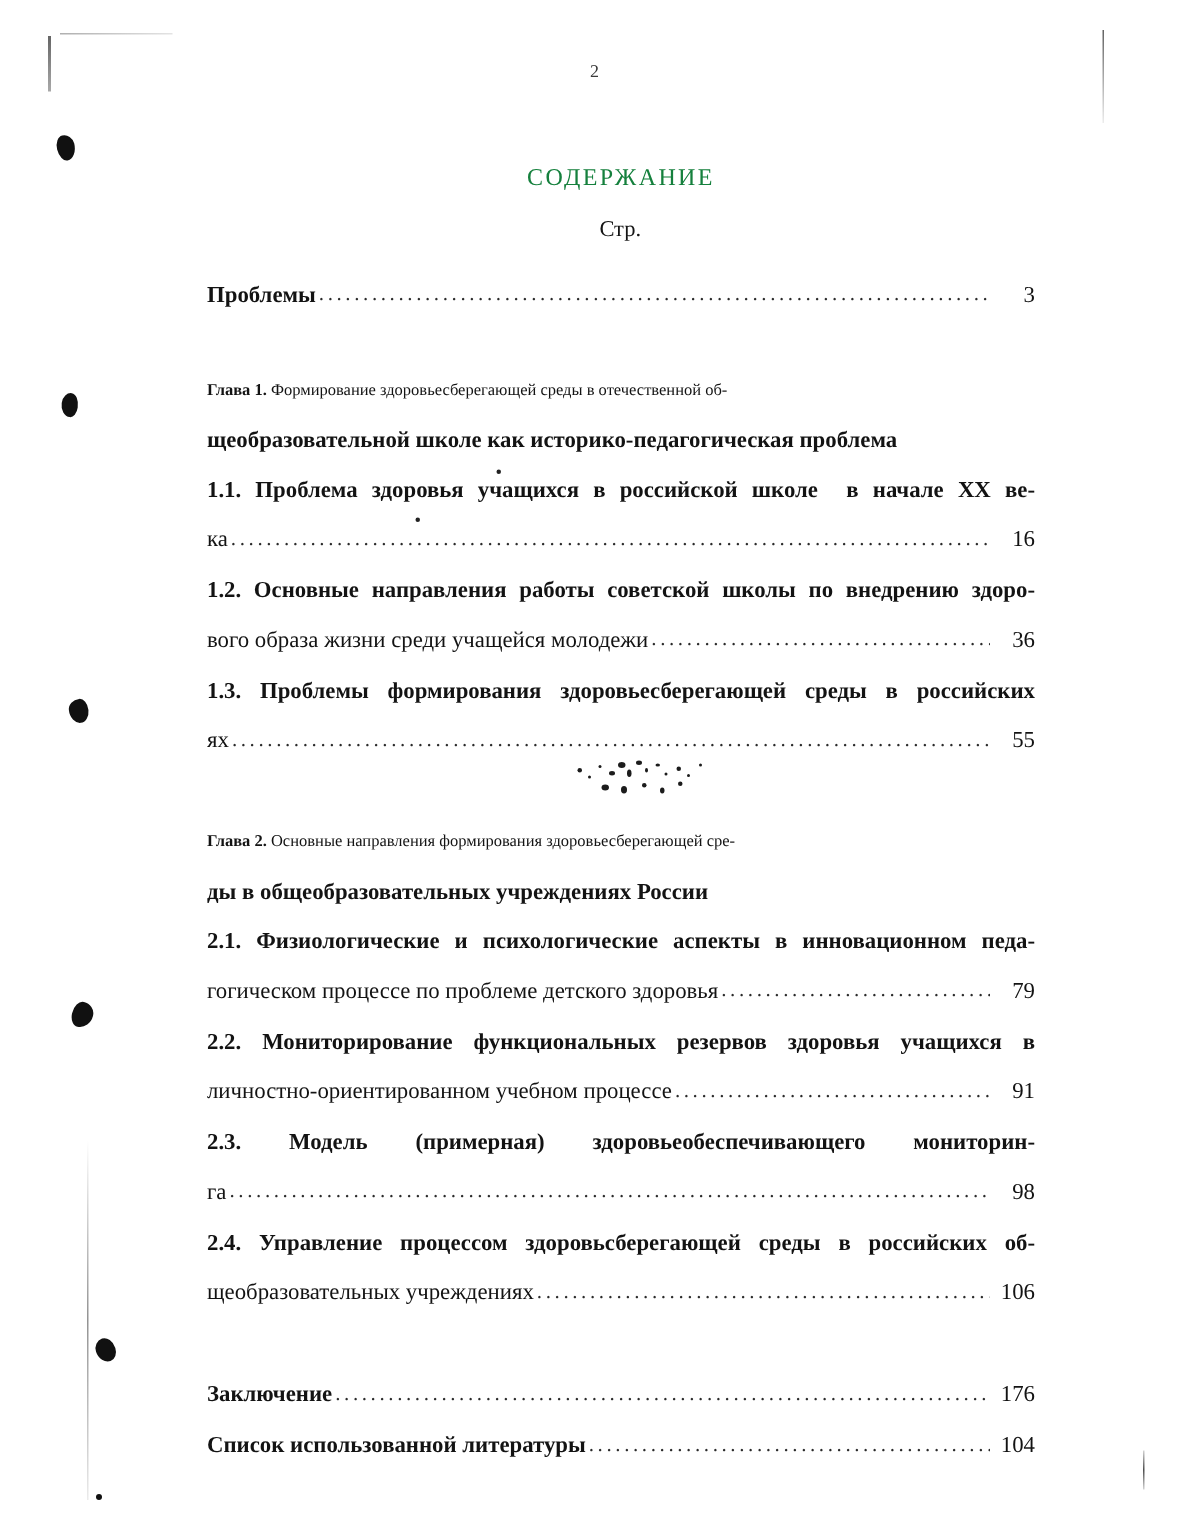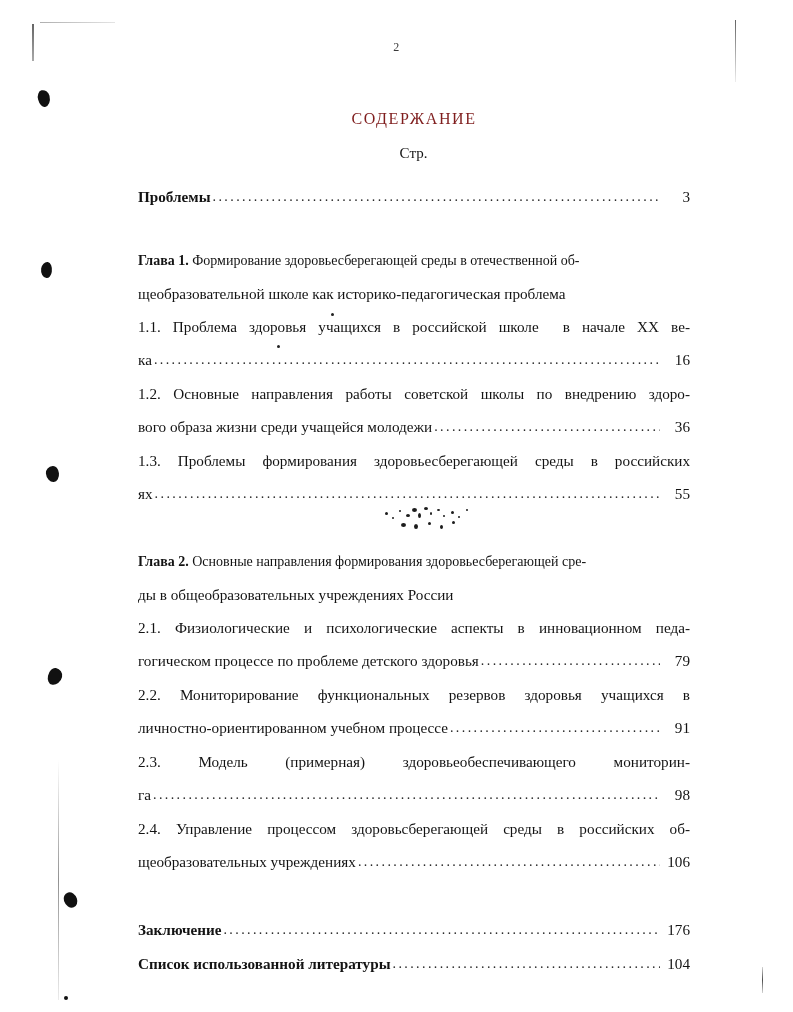--- a/index.html
+++ b/index.html
@@ -76,39 +76,40 @@
     position: absolute;
     left: 138px;
     top: 110px;
     width: 552px;
   }
 
   .doc-title {
     text-align: center;
     font-size: 16px;
     letter-spacing: 1.6px;
-    color: #7f1d1d;
+    color: #15803d;
     margin-bottom: 17px;
   }
 
   .col-header {
     text-align: center;
     font-size: 15px;
     color: #141414;
     margin-bottom: 18px;
     padding-right: 1px;
   }
 
   .toc-line {
     font-size: 15.2px;
     line-height: 33px;
     color: #131313;
     text-align: justify;
     text-justify: inter-word;
     white-space: pre-wrap;
+    font-weight: bold;
   }
   .toc-line.justify-force {
     text-align-last: justify;
   }
   .toc-line.plain { text-align: left; }
 
   .lead-row {
     display: flex;
     align-items: baseline;
     font-size: 15.2px;
@@ -129,21 +130,21 @@
   }
   .lead-row .pg {
     white-space: pre;
     min-width: 26px;
     text-align: right;
   }
   .gap-md { height: 30px; }
   .gap-lg { height: 34px; }
 
   .chapter-head {
-    font-size: 14px;
+    font-size: 11px;
     line-height: 33px;
     color: #131313;
     text-align: justify;
   }
   .chapter-head .num { font-weight: bold; }
 
   .blur-soft { filter: blur(.18px); }
 </style>
 </head>
 <body>

